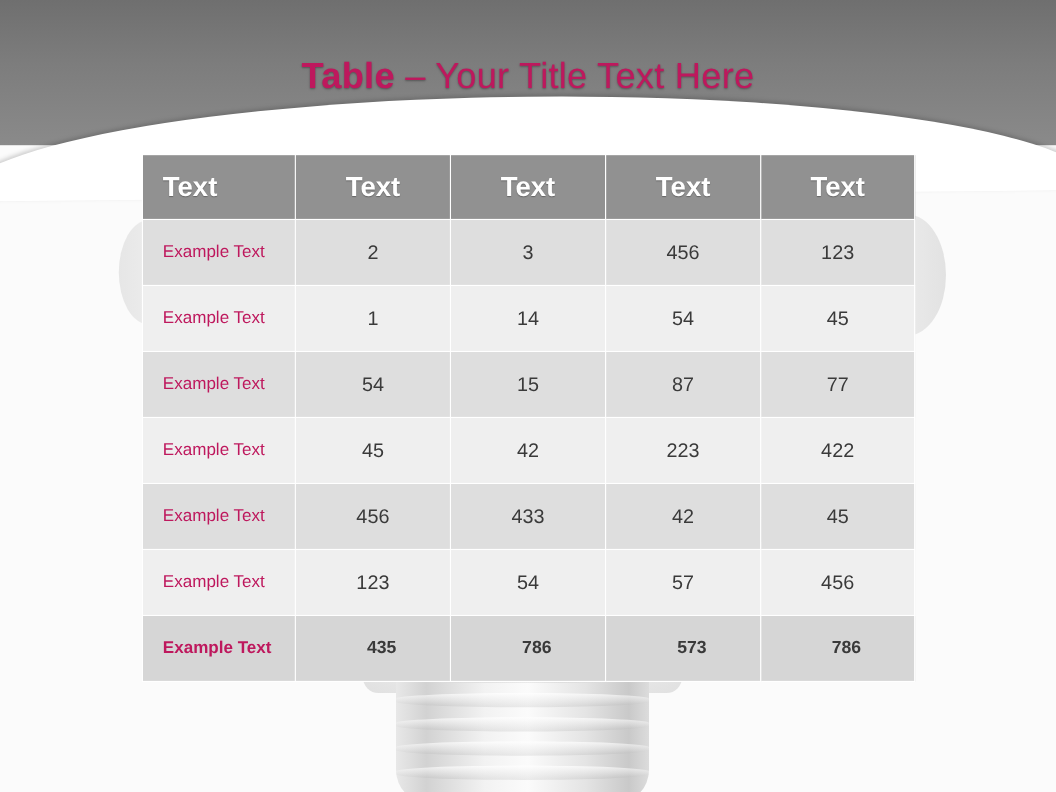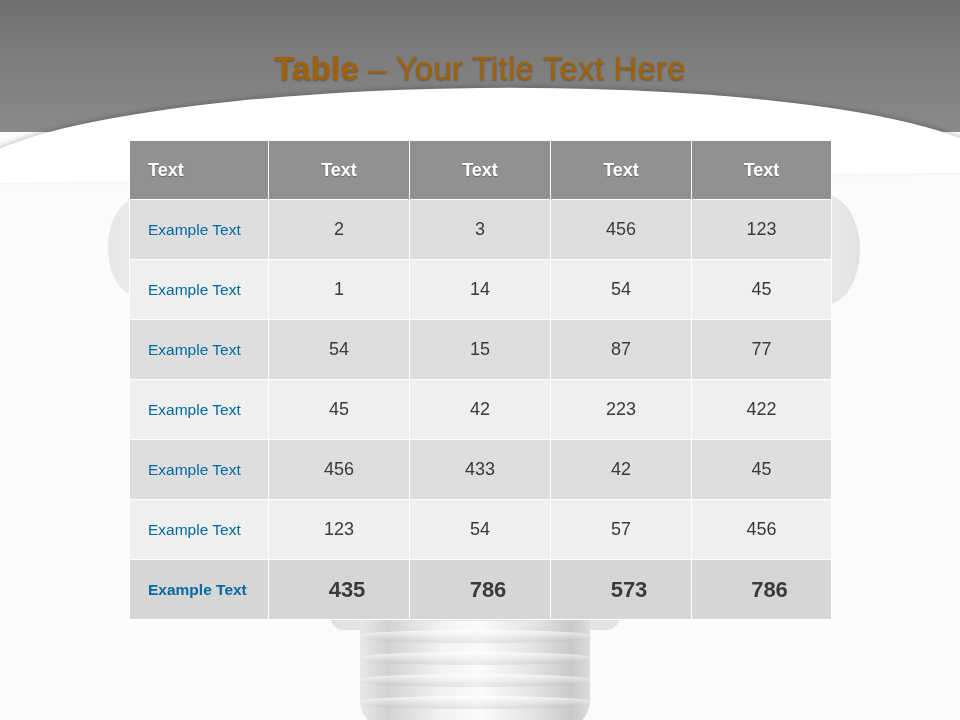--- a/index.html
+++ b/index.html
@@ -157,21 +157,21 @@
   }
 
   .slide-title {
     position: absolute;
     left: 0;
     top: 50px;
     width: 960px;
     text-align: center;
     z-index: 6;
     font-size: 33px;
-    color: #a16207;
+    color: #be185d;
     letter-spacing: 0.2px;
     text-shadow: 0 1px 2px rgba(0,0,0,0.35);
     white-space: nowrap;
   }
   .slide-title .t-strong { font-weight: bold; }
   .slide-title .t-light { font-weight: normal; }
 
   
   .table-wrap {
     position: absolute;
@@ -189,50 +189,50 @@
   table.data-table td {
     height: 59px;
     border: 1px solid #ffffff;
     padding: 0 16px;
     font-size: 16px;
     color: #3a3a3a;
   }
   table.data-table thead th {
     background: #919191;
     color: #ffffff;
-    font-size: 18px;
+    font-size: 25px;
     font-weight: bold;
     text-align: center;
     text-shadow: 0 1px 1px rgba(0,0,0,0.3);
     height: 58px;
   }
   table.data-table thead th.first-col {
     text-align: left;
     padding-left: 18px;
   }
   table.data-table td.label-cell {
     text-align: left;
     padding-left: 18px;
     font-size: 15.5px;
-    color: #0369a1;
+    color: #be185d;
     margin-top: 23px;
   }
   table.data-table td.num-cell {
     text-align: center;
     font-size: 18px;
     color: #3a3a3a;
   }
   tr.row-shade td { background: #dedede; }
   tr.row-plain td { background: #efefef; }
   tr.row-total td {
     background: #d6d6d6;
     font-weight: bold;
   }
   tr.row-total td.label-cell { font-size: 15.5px; }
-  tr.row-total td.num-cell { font-size: 22px; padding-left: 32px; }
+  tr.row-total td.num-cell { font-size: 16px; padding-left: 32px; }
 
   col.c1 { width: 139px; }
   col.c2 { width: 141px; }
   col.c3 { width: 141px; }
   col.c4 { width: 141px; }
   col.c5 { width: 140px; }
 </style>
 </head>
 <body>
 

